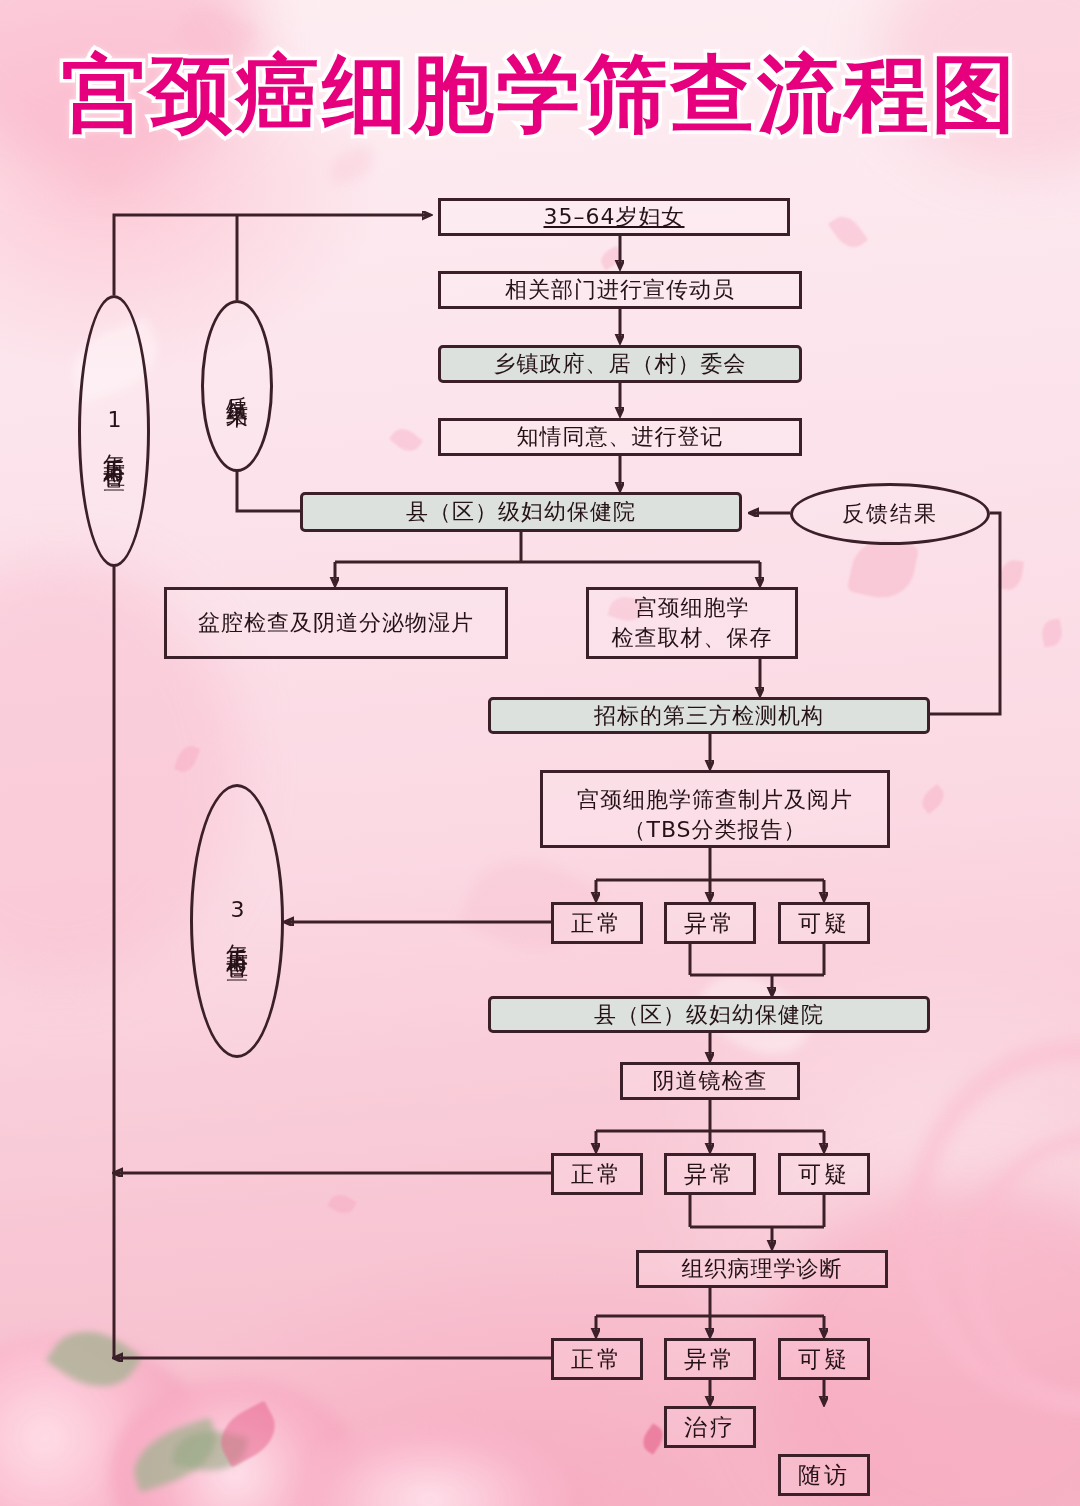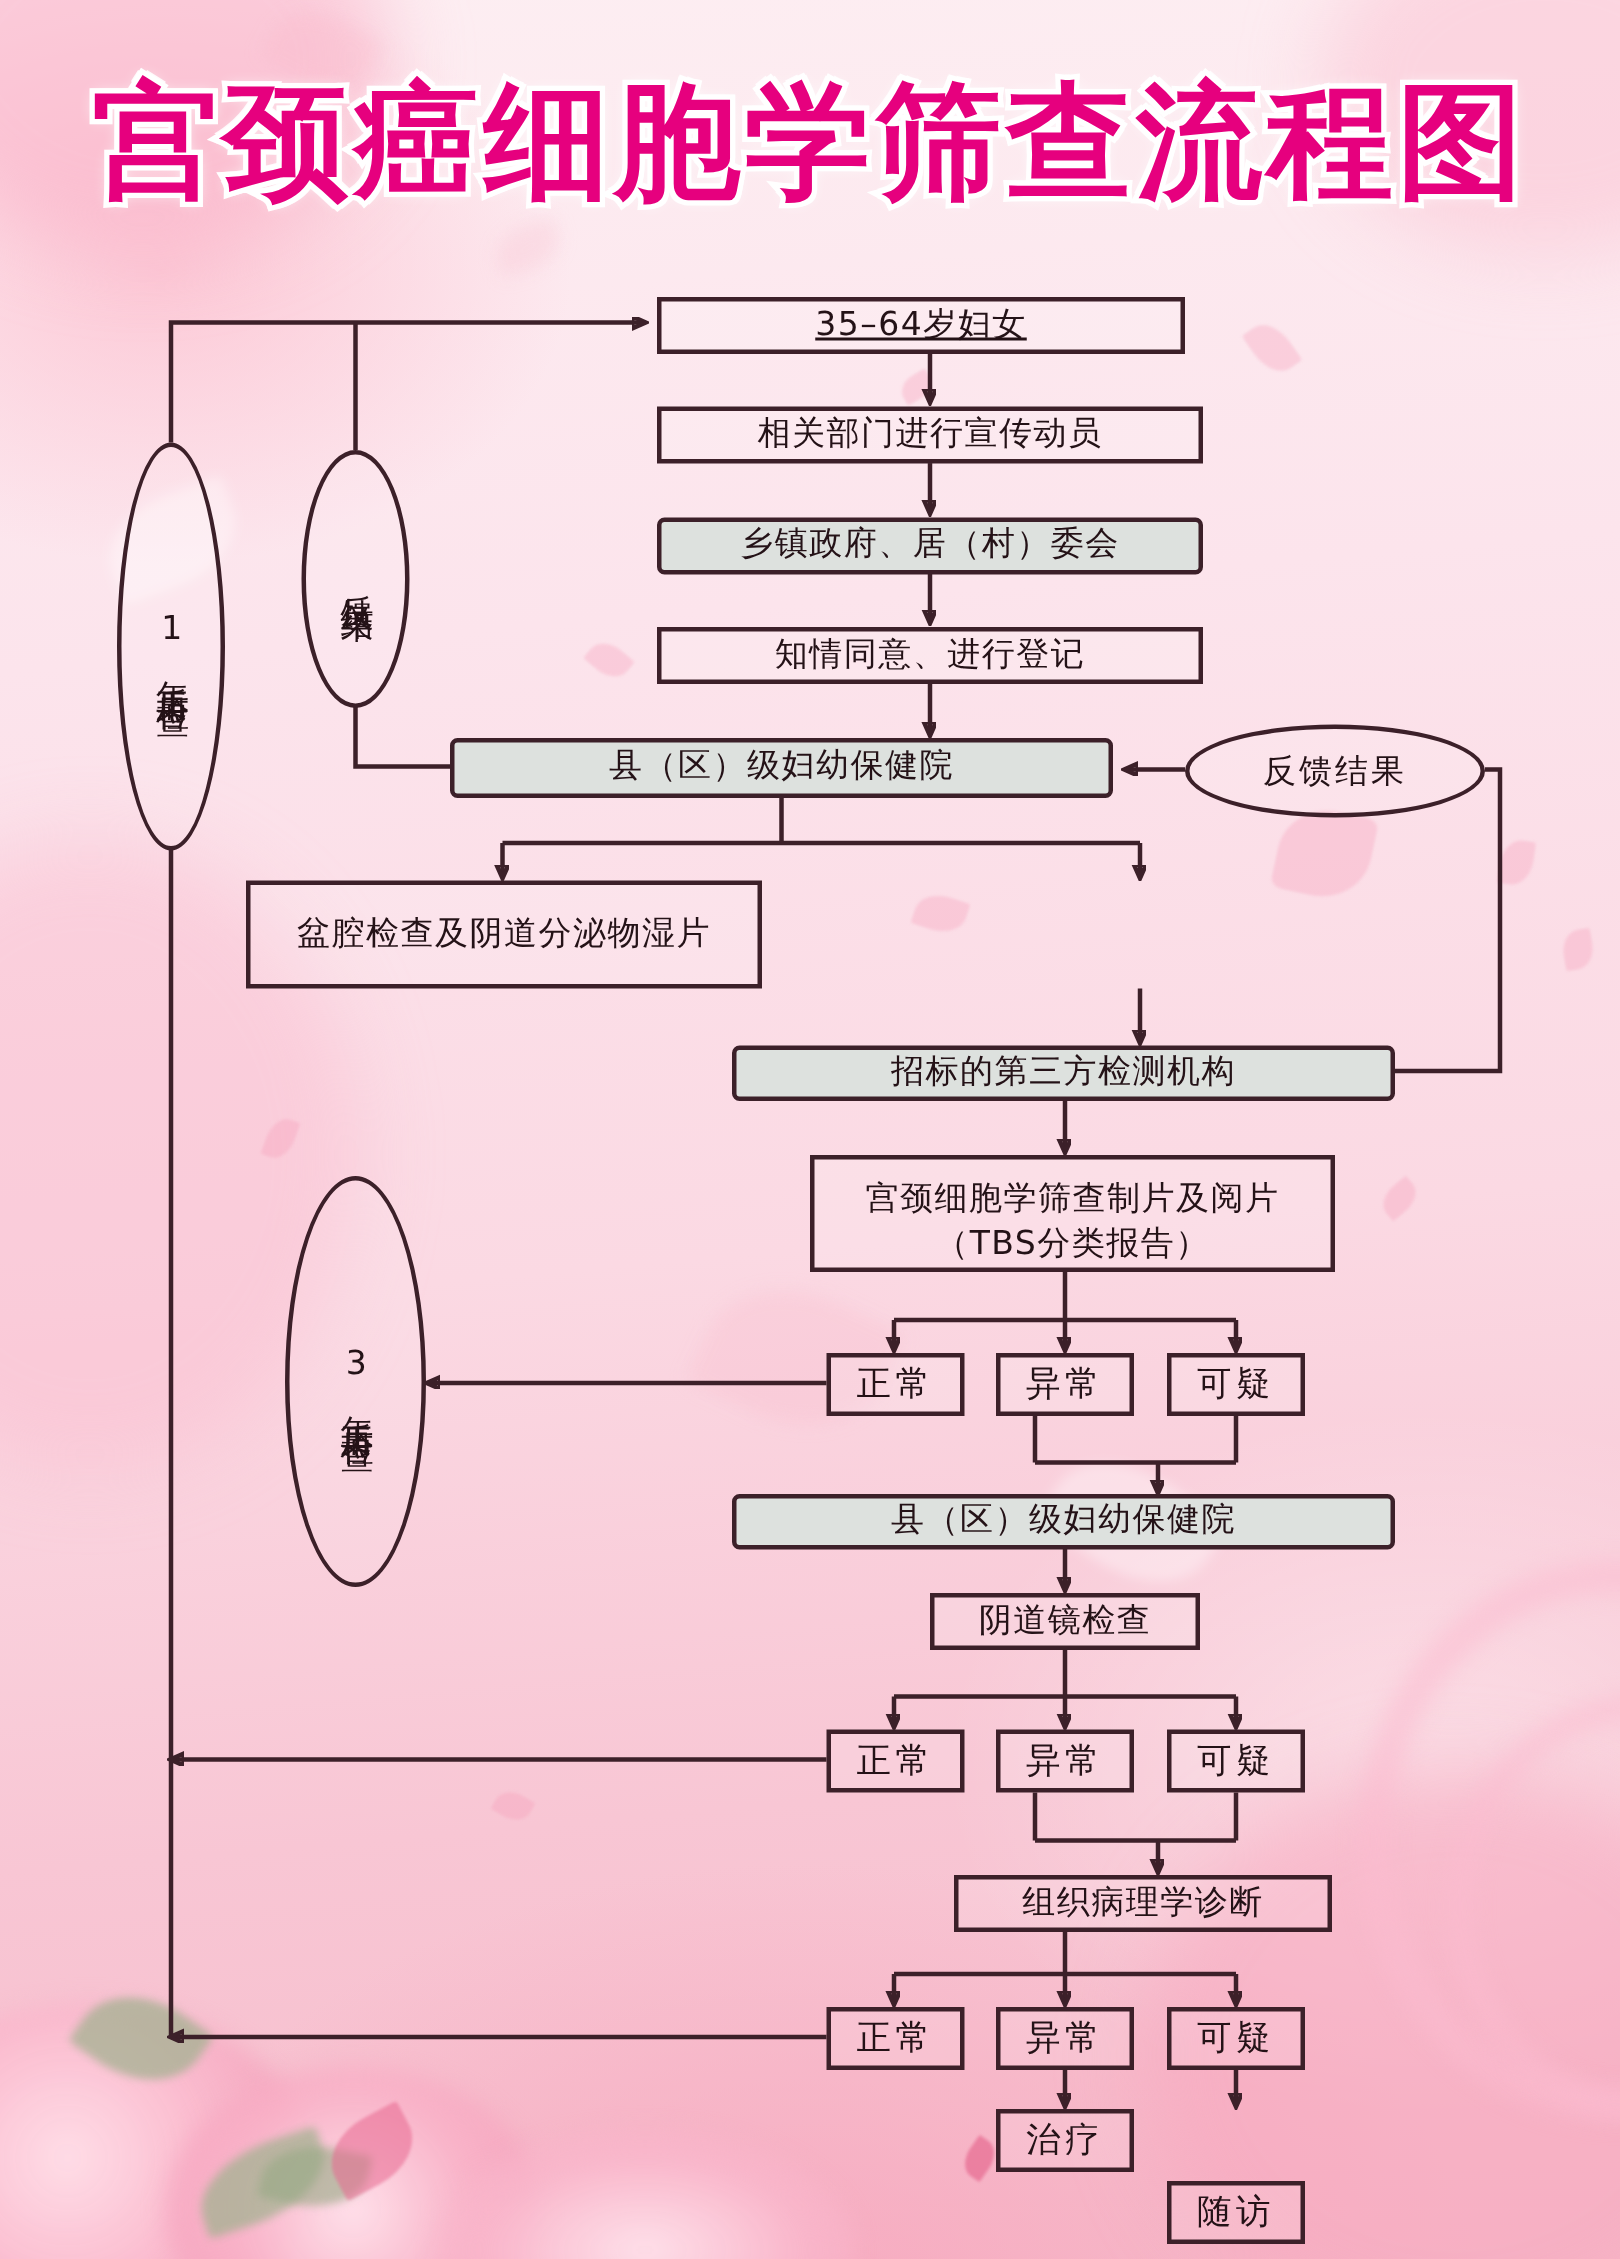--- a/index.html
+++ b/index.html
@@ -65,21 +65,21 @@
   .node{
     position:absolute;box-sizing:border-box;
     border:3px solid #3c2029;
     display:flex;align-items:center;justify-content:center;
     text-align:center;color:#241217;
     font-size:22px;line-height:30px;
     background:rgba(255,255,255,.14);
     letter-spacing:1px;
   }
   .node.gray{
-    background:#dde1de;border-radius:5px;font-family:Liberation Mono, monospace;
+    background:#dde1de;border-radius:5px;
   }
   .node.small{font-size:23px;letter-spacing:3px;}
   .node .ln{display:block;}
 
   .ell{
     position:absolute;box-sizing:border-box;
     border:3px solid #3c2029;border-radius:50%;
     background:rgba(255,255,255,.10);
     display:flex;align-items:center;justify-content:center;
     color:#241217;font-size:22px;letter-spacing:4px;
@@ -210,20 +210,24 @@
     </div>
 
     <div class="node gray" style="left:300px;top:492px;width:442px;height:40px;">
       <span class="ln">县（区）级妇幼保健院</span>
     </div>
 
     <div class="node" style="left:164px;top:587px;width:344px;height:72px;flex-direction:column;">
       <span class="ln">盆腔检查及阴道分泌物湿片</span>
     </div>
 
+    <div class="node" style="left:586px;top:587px;width:212px;height:72px;flex-direction:column;">
+      <span class="ln">宫颈细胞学</span>
+      <span class="ln">检查取材、保存</span>
+    </div>
 
     <div class="node gray" style="left:488px;top:697px;width:442px;height:37px;">
       <span class="ln">招标的第三方检测机构</span>
     </div>
 
     <div class="node" style="left:540px;top:770px;width:350px;height:78px;flex-direction:column;justify-content:flex-end;">
       <span class="ln">宫颈细胞学筛查制片及阅片</span>
       <span class="ln">（TBS分类报告）</span>
     </div>
 

